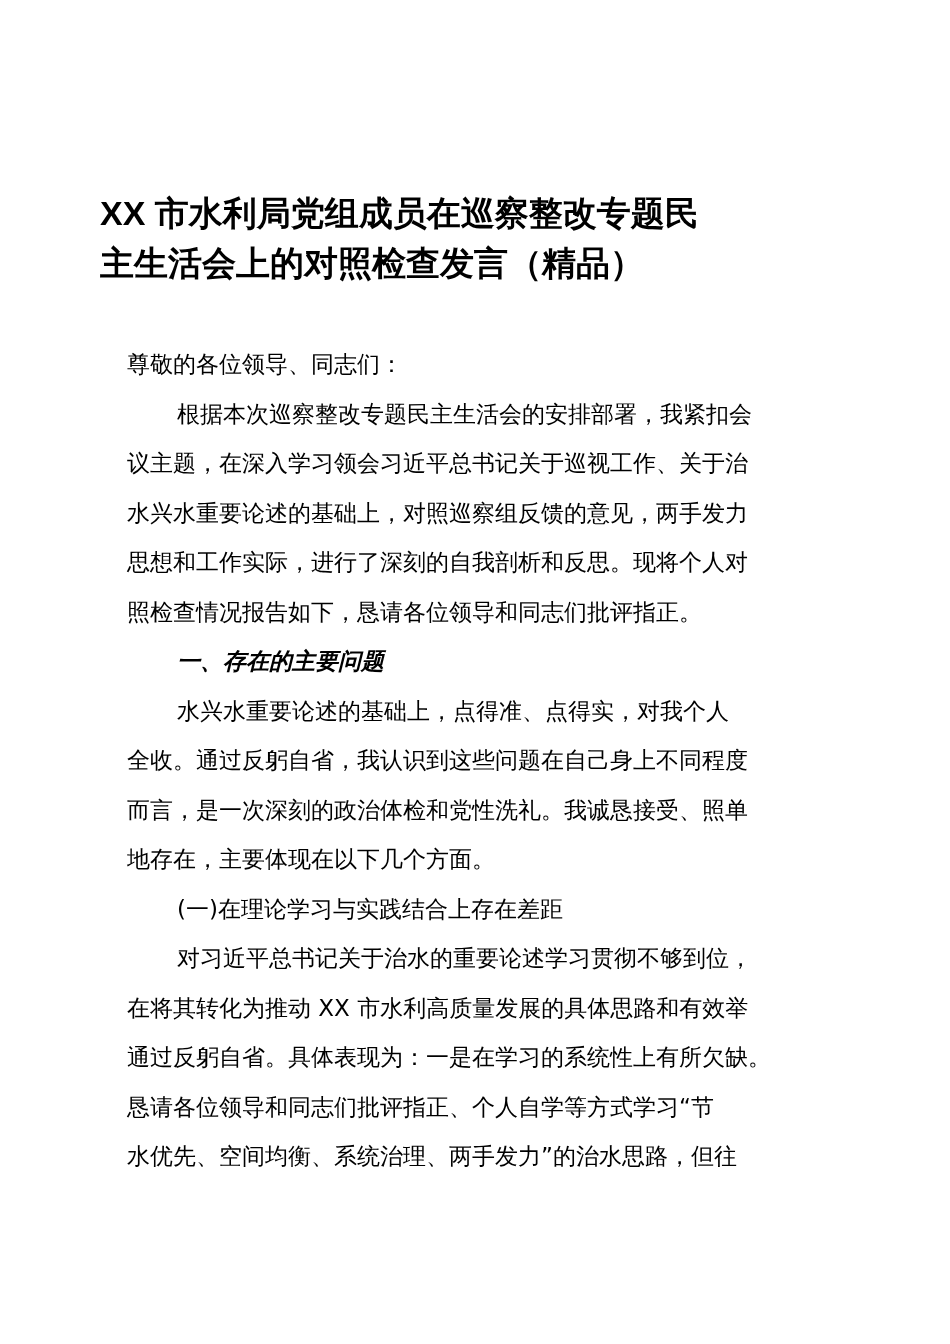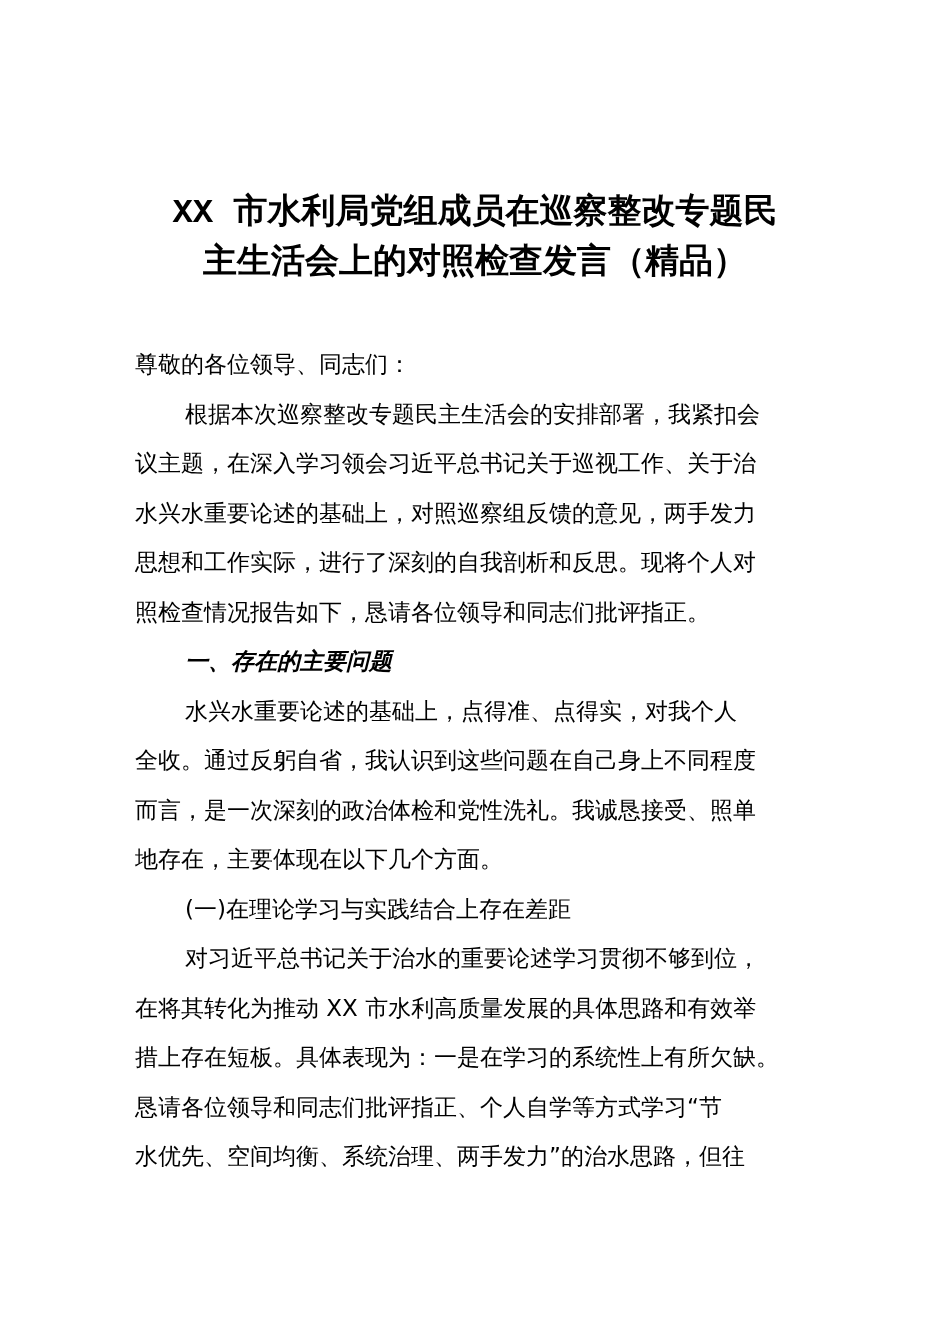--- a/index.html
+++ b/index.html
@@ -21,22 +21,22 @@
       top: 0;
       width: 950px;
       height: 1344px;
       background: #ffffff;
     }
     .title {
       position: absolute;
       left: 100px;
       top: 188px;
       width: 750px;
-      text-align: center;
-      font-family: Liberation Mono, monospace;
+      text-align: left;
+      font-family: Liberation Sans, sans-serif;
       font-weight: bold;
       font-size: 34px;
       line-height: 50px;
       letter-spacing: 0px;
     }
     .title-line {
       display: block;
       white-space: nowrap;
     }
     .body {
@@ -44,21 +44,20 @@
       left: 127px;
       top: 340px;
       width: 700px;
       font-size: 23px;
       line-height: 49.5px;
     }
     .line {
       display: block;
       white-space: nowrap;
       height: 49.5px;
-      margin-left: 8px;
     }
     .indent {
       padding-left: 50px;
     }
     .heading {
       font-weight: bold;
       font-style: italic;
     }
   </style>
 </head>
@@ -89,19 +88,19 @@
       <span class="line">全收。通过反躬自省，我认识到这些问题在自己身上不同程度</span>
       <span class="line">而言，是一次深刻的政治体检和党性洗礼。我诚恳接受、照单</span>
       <span class="line">地存在，主要体现在以下几个方面。</span>
     </div>
 
     <span class="line indent">(一)在理论学习与实践结合上存在差距</span>
 
     <div>
       <span class="line indent">对习近平总书记关于治水的重要论述学习贯彻不够到位，</span>
       <span class="line">在将其转化为推动 XX 市水利高质量发展的具体思路和有效举</span>
-      <span class="line">措上存在短板。具体表现为：一是在学习的系统性上有所欠缺。</span>
+      <span class="line">通过反躬自省。具体表现为：一是在学习的系统性上有所欠缺。</span>
       <span class="line">恳请各位领导和同志们批评指正、个人自学等方式学习“节</span>
       <span class="line">水优先、空间均衡、系统治理、两手发力”的治水思路，但往</span>
     </div>
   </div>
 
 </div>
 
 </body></html>

